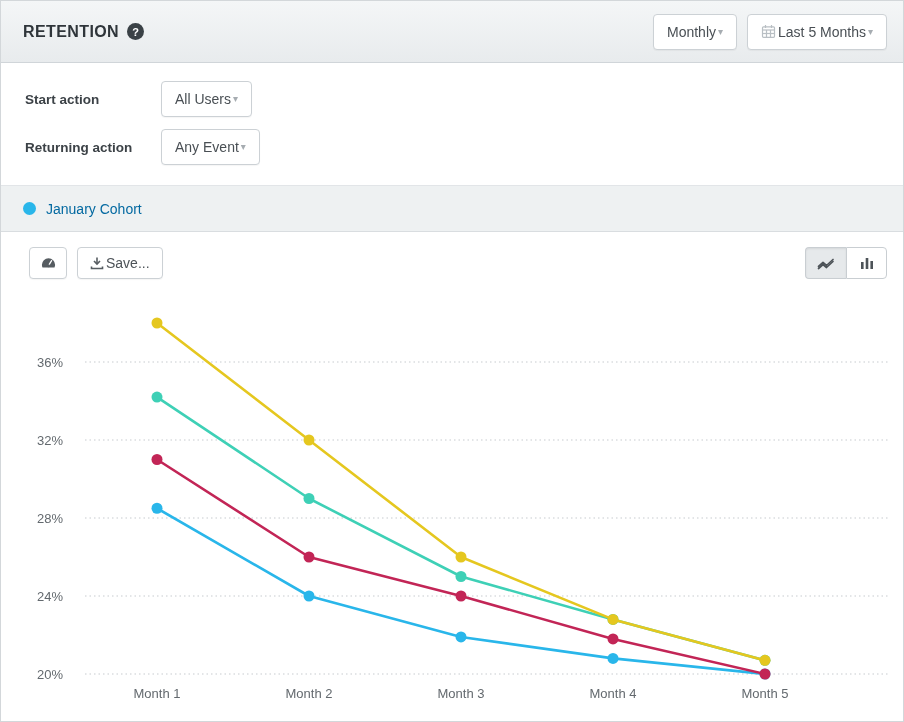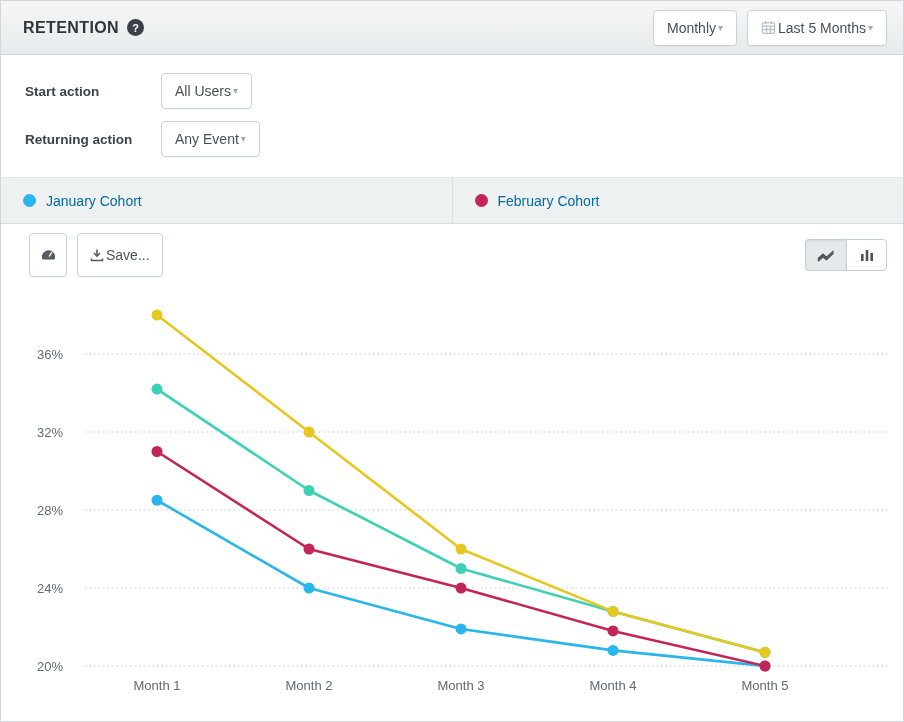--- a/index.html
+++ b/index.html
@@ -4,21 +4,21 @@
 <style>
   * { margin:0; padding:0; box-sizing:border-box; }
   html,body { background:#ffffff; }
   body { font-family:"Liberation Sans", sans-serif; }
   #app {
     width:904px; height:722px; position:relative; overflow:hidden;
     border:1px solid #d3d7da; background:#fff;
   }
   
   .header {
-    height:54px; display:flex; align-items:center; padding:0 16px 0 22px;
+    height:62px; display:flex; align-items:center; padding:0 16px 0 22px;
     background:linear-gradient(#f4f6f7, #e8ebed);
     border-bottom:1px solid #d0d5d9;
   }
   .title {
     font-size:16px; font-weight:bold; letter-spacing:0.4px; color:#2f353a;
   }
   .help-badge {
     width:17px; height:17px; border-radius:50%; background:#3a4146;
     color:#fff; font-size:11px; font-weight:bold; display:inline-flex;
     align-items:center; justify-content:center; margin-left:8px;
@@ -46,21 +46,21 @@
   }
   .legend-cell {
     flex:1; display:flex; align-items:center; padding-left:22px;
     border-right:1px solid #dde0e3; cursor:pointer;
   }
   .legend-cell:last-child { border-right:none; }
   .legend-dot { width:13px; height:13px; border-radius:50%; margin-right:10px; }
   .legend-label { font-size:14px; color:#0369a1; }
   
   .toolbar { height:62px; background:#fff; display:flex; align-items:center; padding:0 16px 0 28px; }
-  .btn-tool { height:44px; padding:0 12px; color:#4d5358; }
+  .btn-tool { height:32px; padding:0 12px; color:#4d5358; }
   .btn-icon-only { width:38px; justify-content:center; padding:0; }
   .tool-gap { margin-right:10px; }
   .toolbar-right { margin-left:auto; display:flex; }
   .toggle-btn {
     width:41px; height:32px; display:inline-flex; align-items:center; justify-content:center;
     border:1px solid #c9ced2; background:#fff; cursor:pointer;
   }
   .toggle-btn.first { border-radius:4px 0 0 4px; border-right:none; }
   .toggle-btn.last { border-radius:0 4px 4px 0; }
   .toggle-btn.active { background:#e6e9eb; box-shadow:inset 0 1px 2px rgba(0,0,0,0.08); }
@@ -116,24 +116,20 @@
         <span>Any Event</span>
         <span class="caret">▾</span>
       </button>
     </div>
   </div>
 
   <div class="legend">
     <div class="legend-cell">
       <span class="legend-dot" style="background-color: rgb(41, 182, 234);"></span>
       <span class="legend-label">January Cohort</span>
-    </div>
-    <div class="legend-cell">
-      <span class="legend-dot" style="background-color: rgb(194, 37, 86);"></span>
-      <span class="legend-label">February Cohort</span>
     </div>
   </div>
 
   <div class="toolbar">
     <button class="btn btn-tool btn-icon-only tool-gap">
       <span class="icon">
         <svg width="17" height="14" viewBox="0 0 17 14">
             <path d="M8.5 2.2a6.6 6.6 0 0 0-6.6 6.6c0 1 .2 1.8.6 2.6h12a6.2 6.2 0 0 0 .6-2.6 6.6 6.6 0 0 0-6.6-6.6z" fill="#565c61"></path>
             <path d="M8.5 9.6L11.6 4.6" stroke="#fff" stroke-width="1.3" stroke-linecap="round"></path>
             <circle cx="8.5" cy="9.8" r="1.5" fill="#565c61"></circle>

